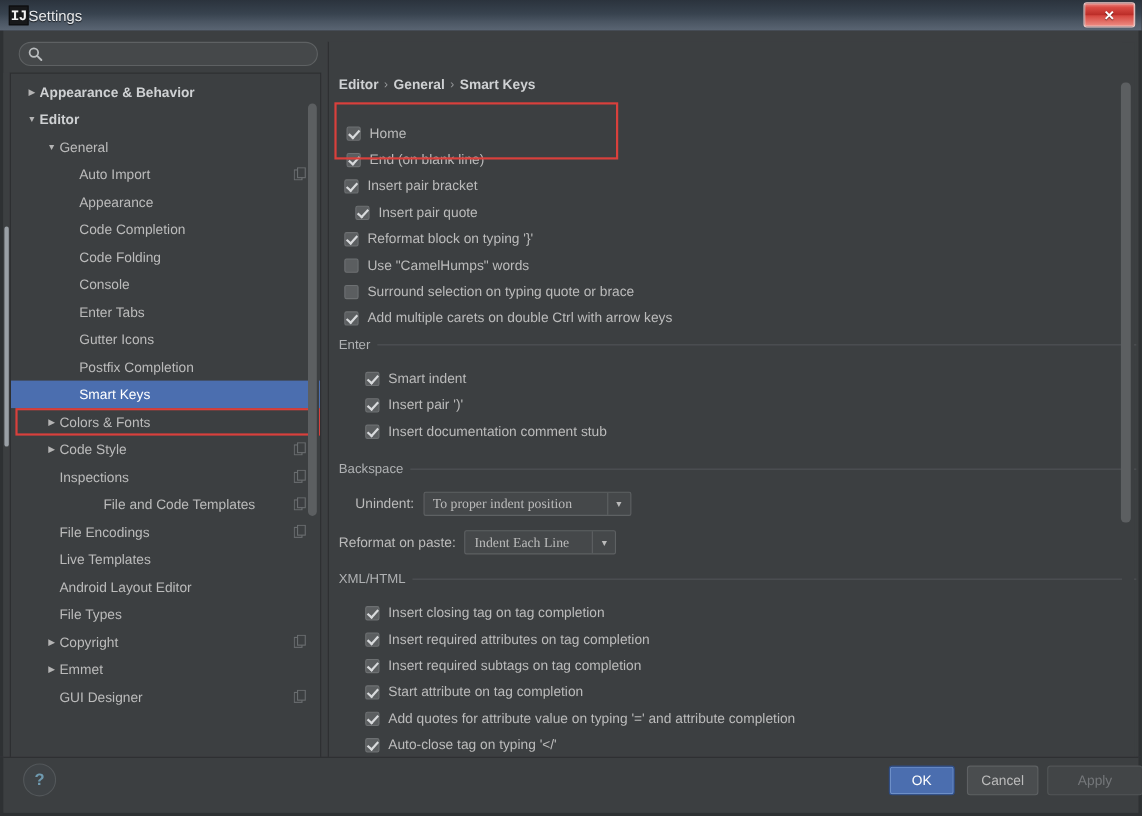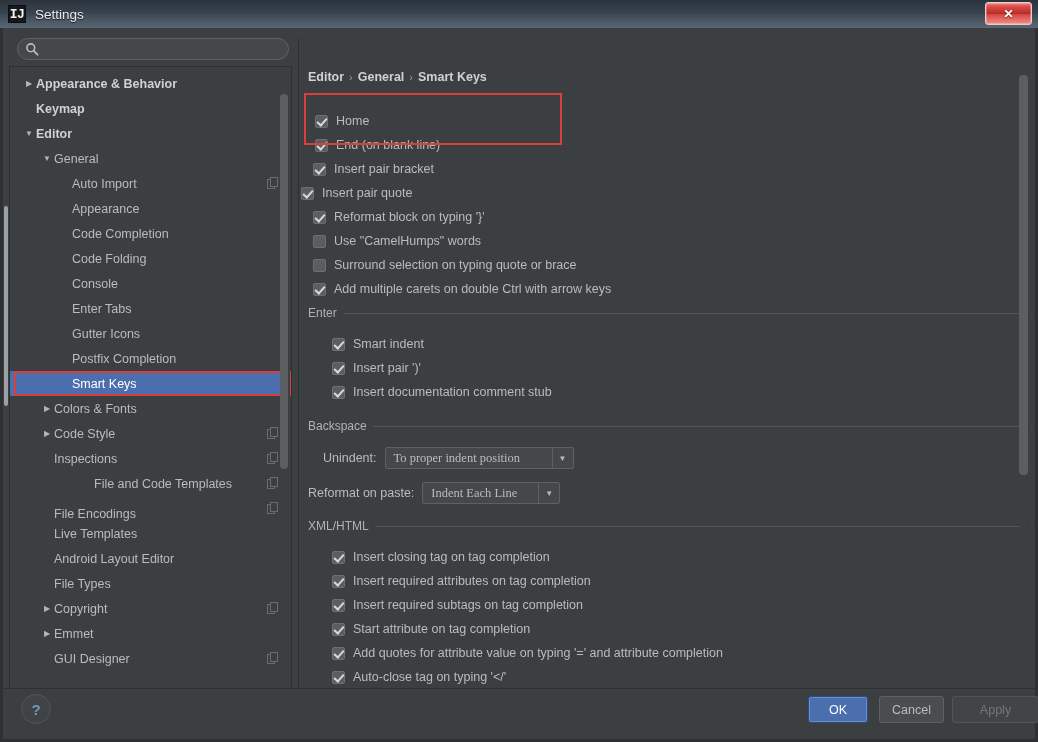--- a/index.html
+++ b/index.html
@@ -26,21 +26,21 @@
   #titlebar .ij-logo {
     width: 16px; height: 16px; margin-left: 8px;
     background: #17181a;
     border: 1px solid #0c0d0e;
     color: #f2f2f2; font-size: 13px; font-weight: bold;
     display: flex; align-items: center; justify-content: center;
     letter-spacing: -0.5px;
     font-family: Liberation Mono, monospace;
   }
   #titlebar .title-text {
-    margin-left: 9px; color: #e8eaec; font-size: 13.5px;
+    color: #e8eaec; font-size: 13.5px;
     text-shadow: 0 1px 1px rgba(0,0,0,0.7);
   }
   #close-btn {
     position: absolute; right: 6px; top: 2px;
     width: 45px; height: 21px;
     border-radius: 3px;
     background: linear-gradient(to bottom, #e98a86 0%, #d94b44 18%, #b92b26 52%, #d4453e 53%, #ef8f86 100%);
     border: 1px solid #f0cac7;
     box-shadow: inset 0 0 0 1px rgba(255,255,255,0.25);
     display: flex; align-items: center; justify-content: center;
@@ -324,24 +324,20 @@
       <div id="outer-left-thumb" style="top:140px; height:200px;"></div>
     </div>
 
     <div id="sidebar">
       <div id="sidebar-inner">
           <div class="tree-row bold" style="padding-left: 12px; margin-top: 4px;">
             <span class="twisty">▶</span>
             <span class="tree-label">Appearance &amp; Behavior</span>
           </div>
           <div class="tree-row bold" style="padding-left: 12px;">
-            <span class="twisty"></span>
-            <span class="tree-label">Keymap</span>
-          </div>
-          <div class="tree-row bold" style="padding-left: 12px;">
             <span class="twisty">▼</span>
             <span class="tree-label">Editor</span>
           </div>
           <div class="tree-row" style="padding-left: 30px;">
             <span class="twisty">▼</span>
             <span class="tree-label">General</span>
           </div>
           <div class="tree-row" style="padding-left: 48px;">
             <span class="twisty"></span>
             <span class="tree-label">Auto Import</span>
@@ -403,21 +399,21 @@
               </svg></span>
           </div>
           <div class="tree-row" style="padding-left: 30px; gap: 40px;">
             <span class="twisty"></span>
             <span class="tree-label">File and Code Templates</span>
             <span class="copy-icon"><svg viewBox="0 0 12 12" width="12" height="12">
                 <rect x="0.5" y="2.5" width="7" height="9" fill="none" stroke="#aeb2b5" stroke-width="1"></rect>
                 <rect x="3.5" y="0.5" width="7" height="9" fill="#3c3f41" stroke="#aeb2b5" stroke-width="1"></rect>
               </svg></span>
           </div>
-          <div class="tree-row" style="padding-left: 30px; align-items: flex-end;">
+          <div class="tree-row" style="padding-left: 30px;">
             <span class="twisty"></span>
             <span class="tree-label">File Encodings</span>
             <span class="copy-icon"><svg viewBox="0 0 12 12" width="12" height="12">
                 <rect x="0.5" y="2.5" width="7" height="9" fill="none" stroke="#aeb2b5" stroke-width="1"></rect>
                 <rect x="3.5" y="0.5" width="7" height="9" fill="#3c3f41" stroke="#aeb2b5" stroke-width="1"></rect>
               </svg></span>
           </div>
           <div class="tree-row" style="padding-left: 30px;">
             <span class="twisty"></span>
             <span class="tree-label">Live Templates</span>
@@ -473,21 +469,21 @@
             <span>Home</span>
           </div>
           <div class="cb-row" style="top: 97px; left: 16px;">
             <span class="cbox checked"></span>
             <span>End (on blank line)</span>
           </div>
           <div class="cb-row" style="top: 121px; left: 14px;">
             <span class="cbox checked"></span>
             <span>Insert pair bracket</span>
           </div>
-          <div class="cb-row" style="top: 145px; left: 2px;">
+          <div class="cb-row" style="top: 145px; left: 24px;">
             <span class="cbox checked"></span>
             <span>Insert pair quote</span>
           </div>
           <div class="cb-row" style="top: 169px; left: 14px;">
             <span class="cbox checked"></span>
             <span>Reformat block on typing '}'</span>
           </div>
           <div class="cb-row" style="top: 193px; left: 14px;">
             <span class="cbox"></span>
             <span>Use "CamelHumps" words</span>

